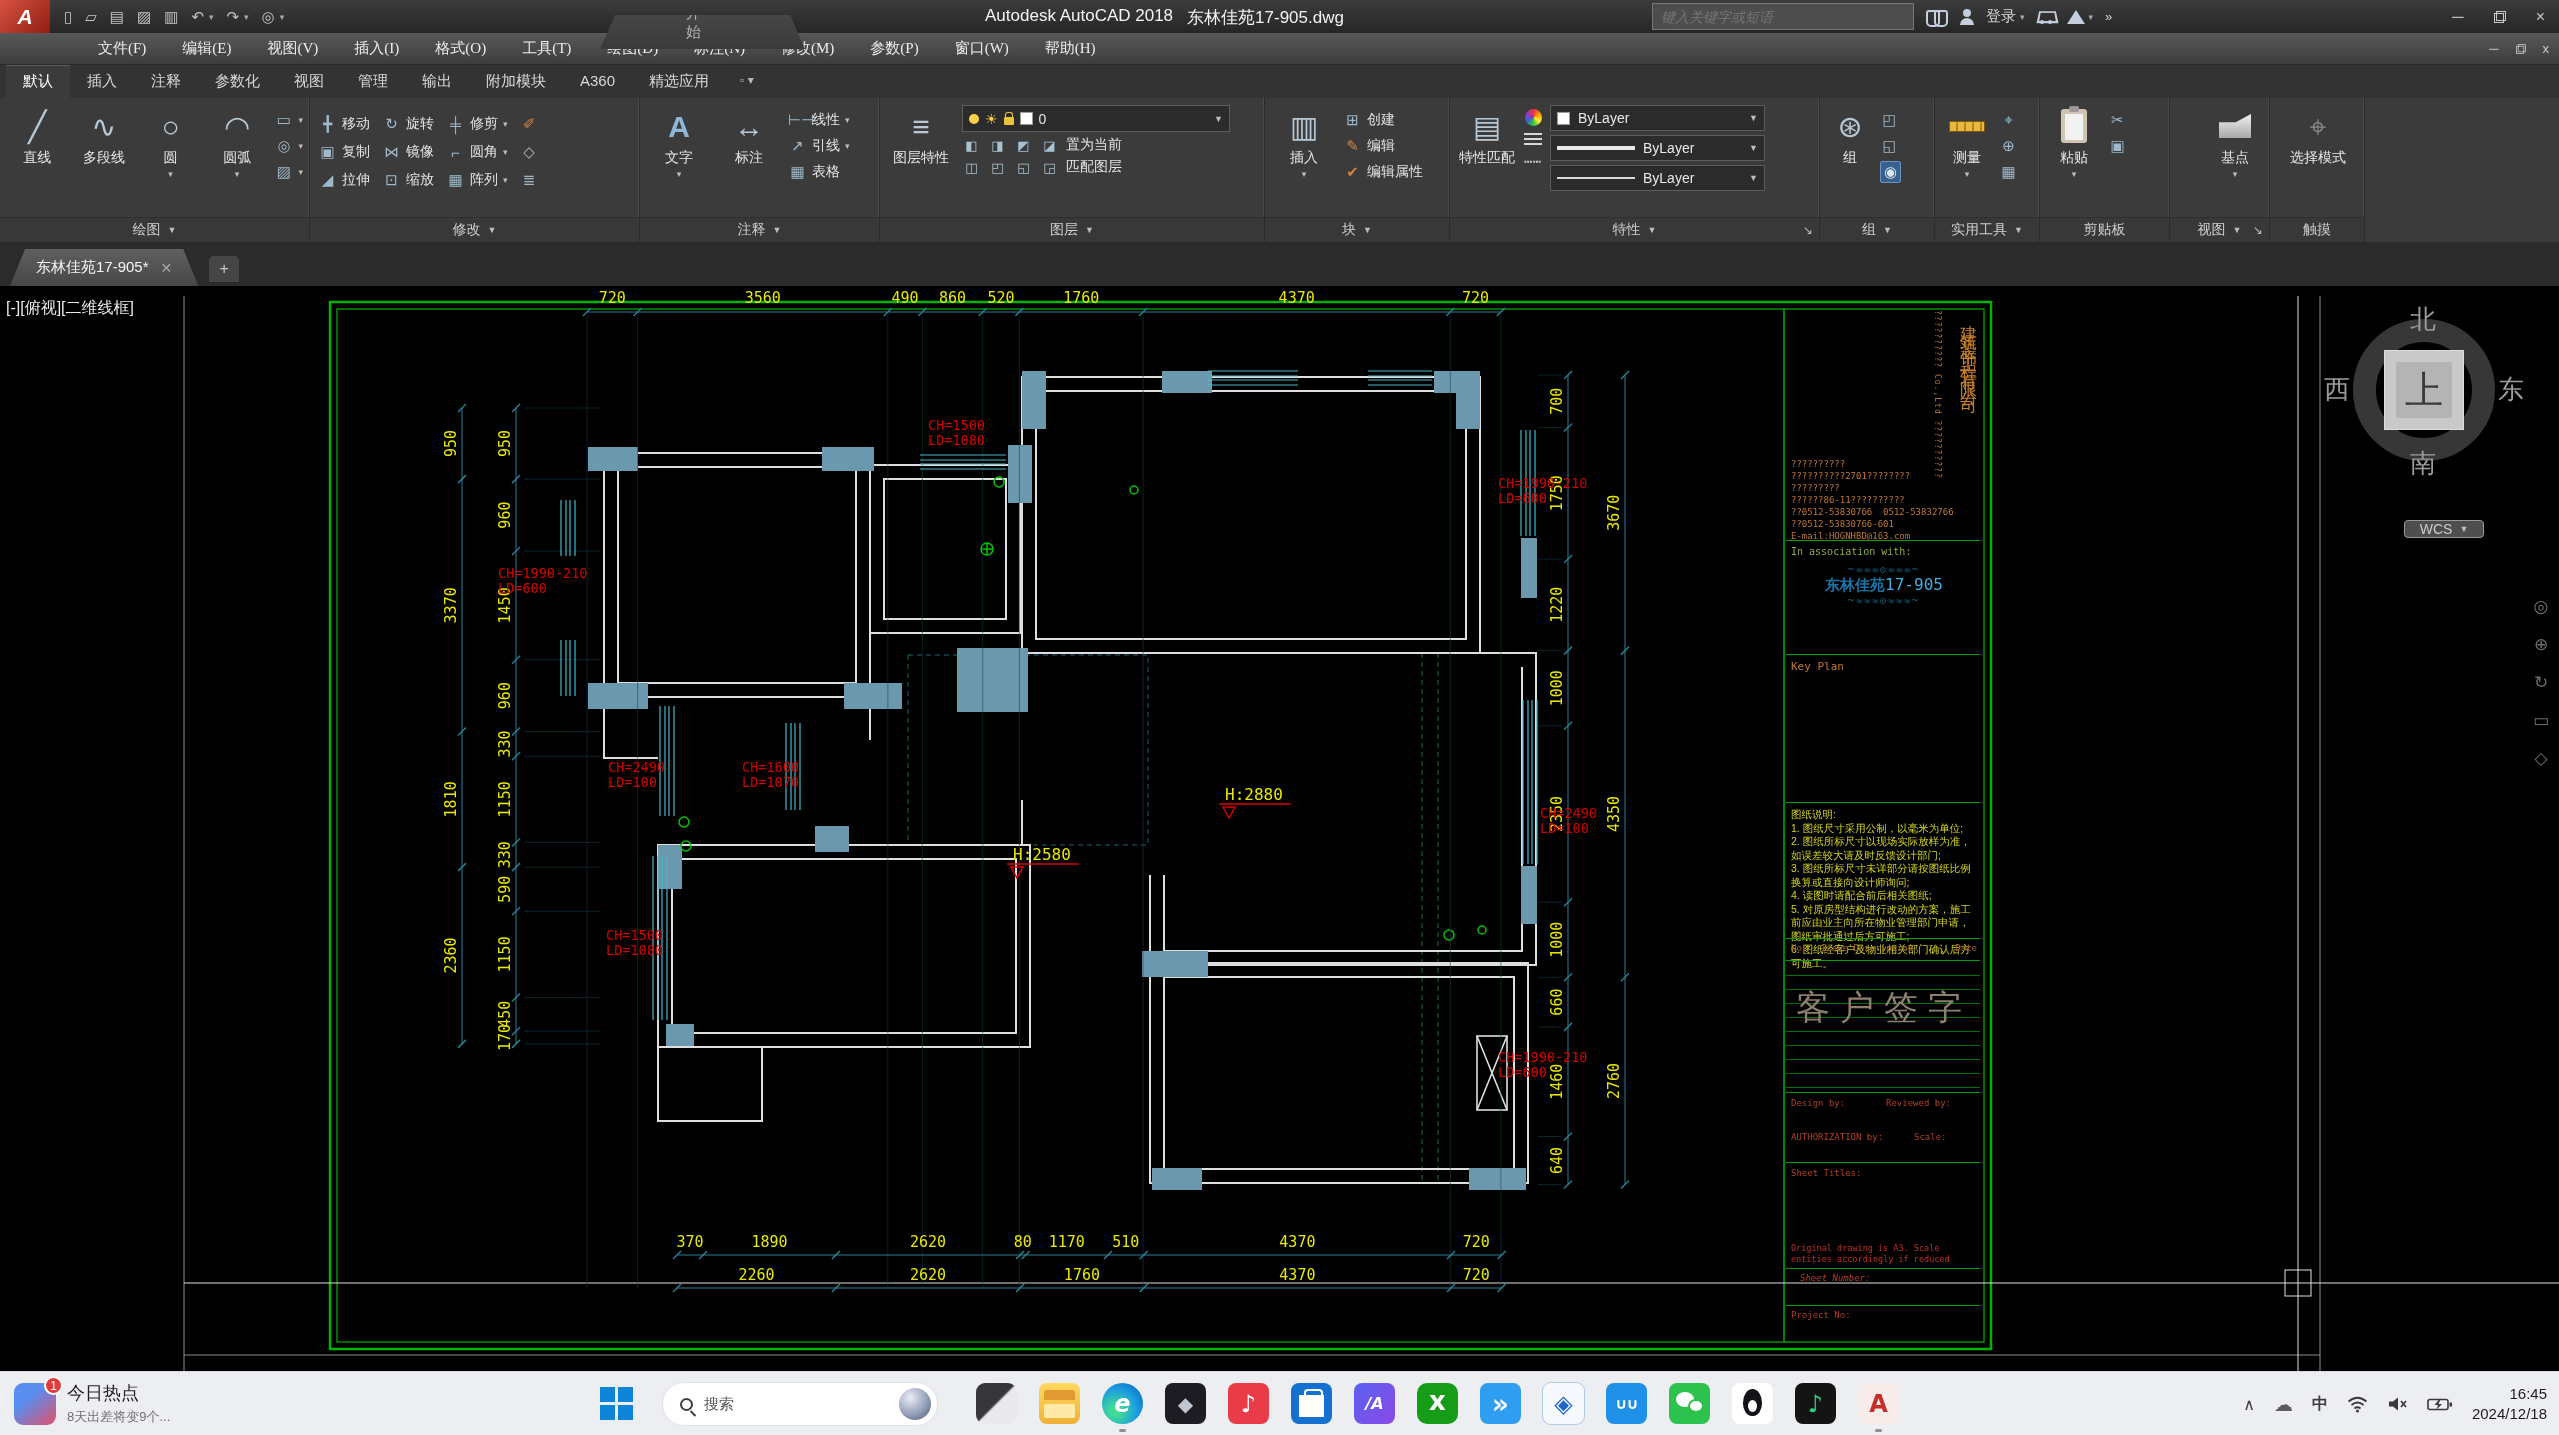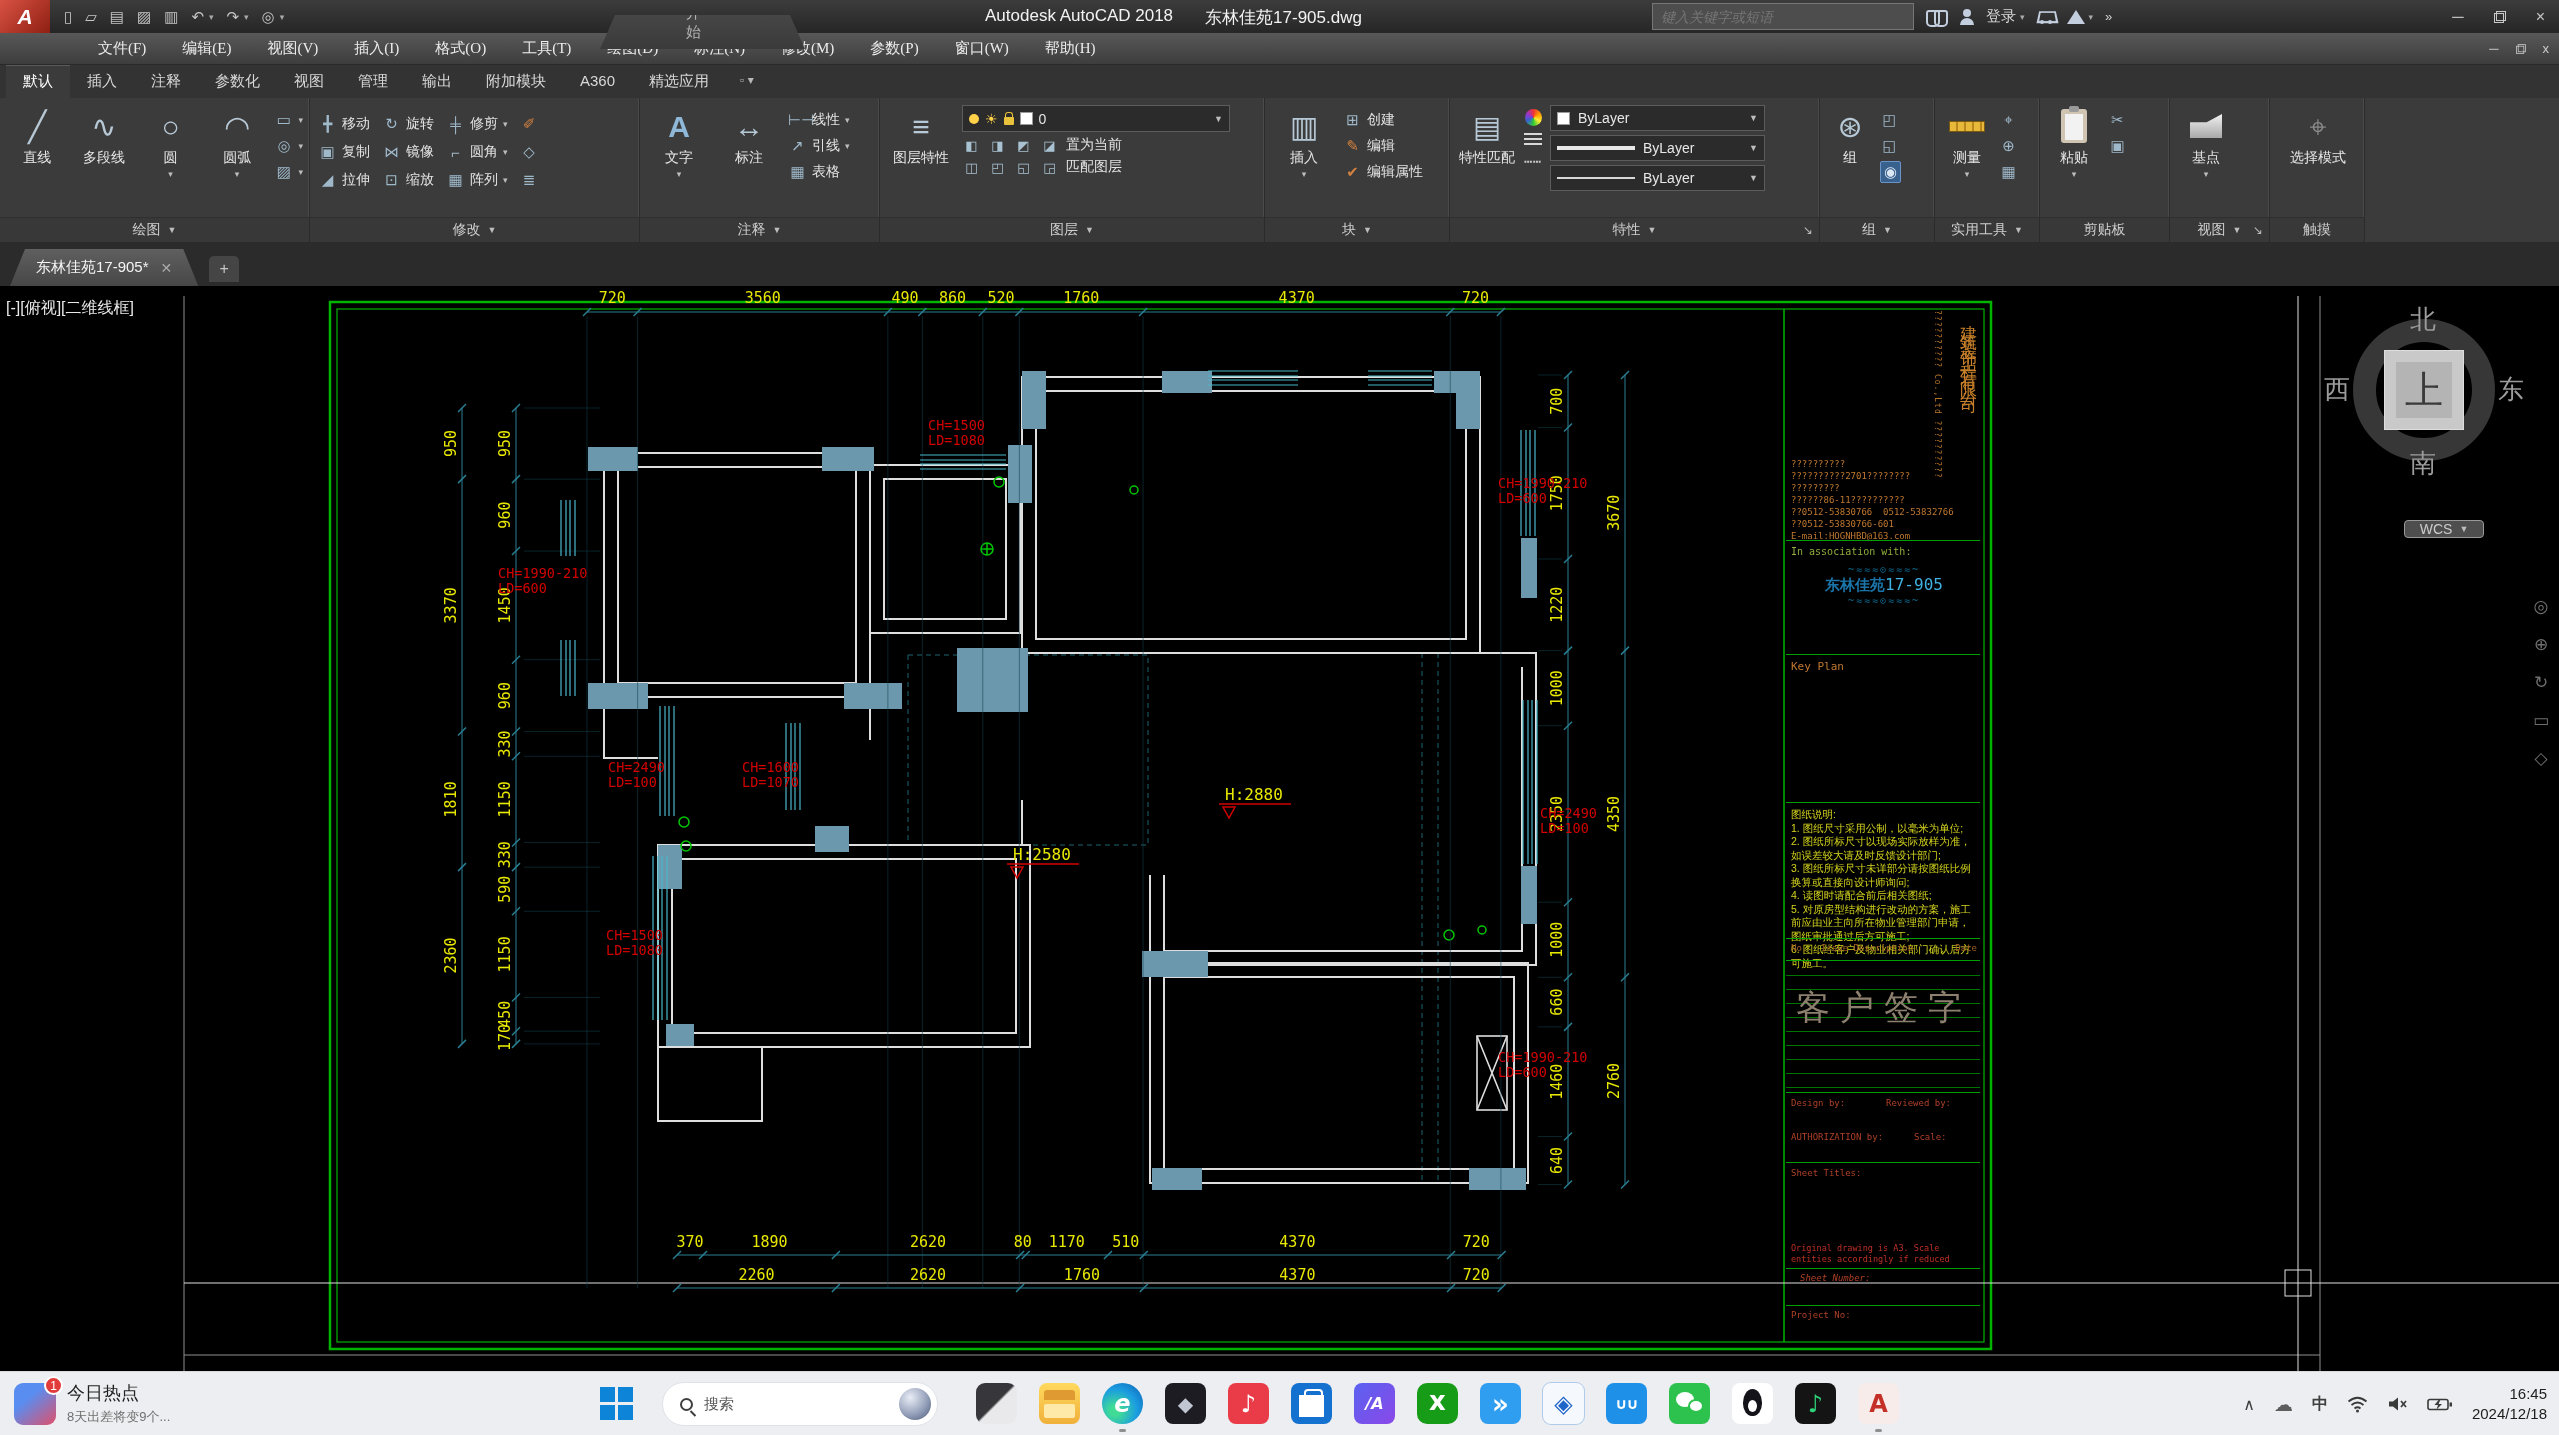--- a/index.html
+++ b/index.html
@@ -6,21 +6,21 @@
   body { width: 2559px; height: 1435px; overflow: hidden; background: #000;
          font-family: "Liberation Sans", "DejaVu Sans", sans-serif; }
 
   
   #titlebar { height: 33px; background: linear-gradient(#3c3c3c, #262626); display: flex; align-items: center; position: relative; }
   .alogo { width: 50px; height: 33px; background: linear-gradient(135deg,#d95243,#8e1f12); color:#fff;
            font-weight: bold; font-style: italic; font-size: 21px; display:flex; align-items:center; justify-content:center; }
   .qa { display:flex; align-items:center; gap: 13px; margin-left: 14px; }
   .qi { color:#c6c6c6; font-size: 15px; }
   .qicaret { color:#a8a8a8; font-size: 9px; margin-left:-8px; }
-  .tb-title { position:absolute; left: 985px; top: 6px; color: #f2f2f2; font-size: 17px; display:flex; gap: 32px; }
+  .tb-title { position:absolute; left: 985px; top: 6px; color: #f2f2f2; font-size: 17px; display:flex; gap: 14px; }
   .tb-right { position:absolute; left: 1652px; top: 3px; display: flex; align-items: center; gap: 12px; }
   .tb-search-box { width: 262px; height: 27px; background: #4d4d4d; border: 1px solid #767676; color: #84cc16;
                    font-style: italic; font-size: 14px; padding: 0 8px; font-family: inherit; }
   .i-binoc { width: 22px; height: 14px; position: relative; }
   .i-binoc::before, .i-binoc::after { content:""; position:absolute; top:0; width: 10px; height: 13px; border: 2px solid #c3cede; border-radius: 3px 3px 5px 5px; }
   .i-binoc::after { right: 0; }
   .i-person { width: 14px; height: 16px; position: relative; }
   .i-person::before { content:""; position:absolute; left:3px; top:0; width:8px; height:8px; border-radius:50%; background:#c3cede; }
   .i-person::after { content:""; position:absolute; left:0; bottom:0; width:14px; height:7px; border-radius:7px 7px 0 0; background:#c3cede; }
   .signin { color:#d8d8d8; font-size: 15px; }
@@ -587,21 +587,21 @@
             <span class="smlico">▣</span>
           </div>
       </div>
     </div>
     <div class="plabel">
         <span>剪贴板</span>
       </div>
   </div>
 
   <div class="panel" style="width:100px">
-    <div class="pbody" style="justify-content:flex-start">
+    <div class="pbody" style="justify-content:flex-end">
       <div class="bigbtn" style="width:56px">
           <div class="bigico">
             <span class="planeico"></span>
           </div>
           <span>基点</span>
           <span class="caret">▾</span>
         </div>
     </div>
     <div class="plabel">
         <span>视图</span>

